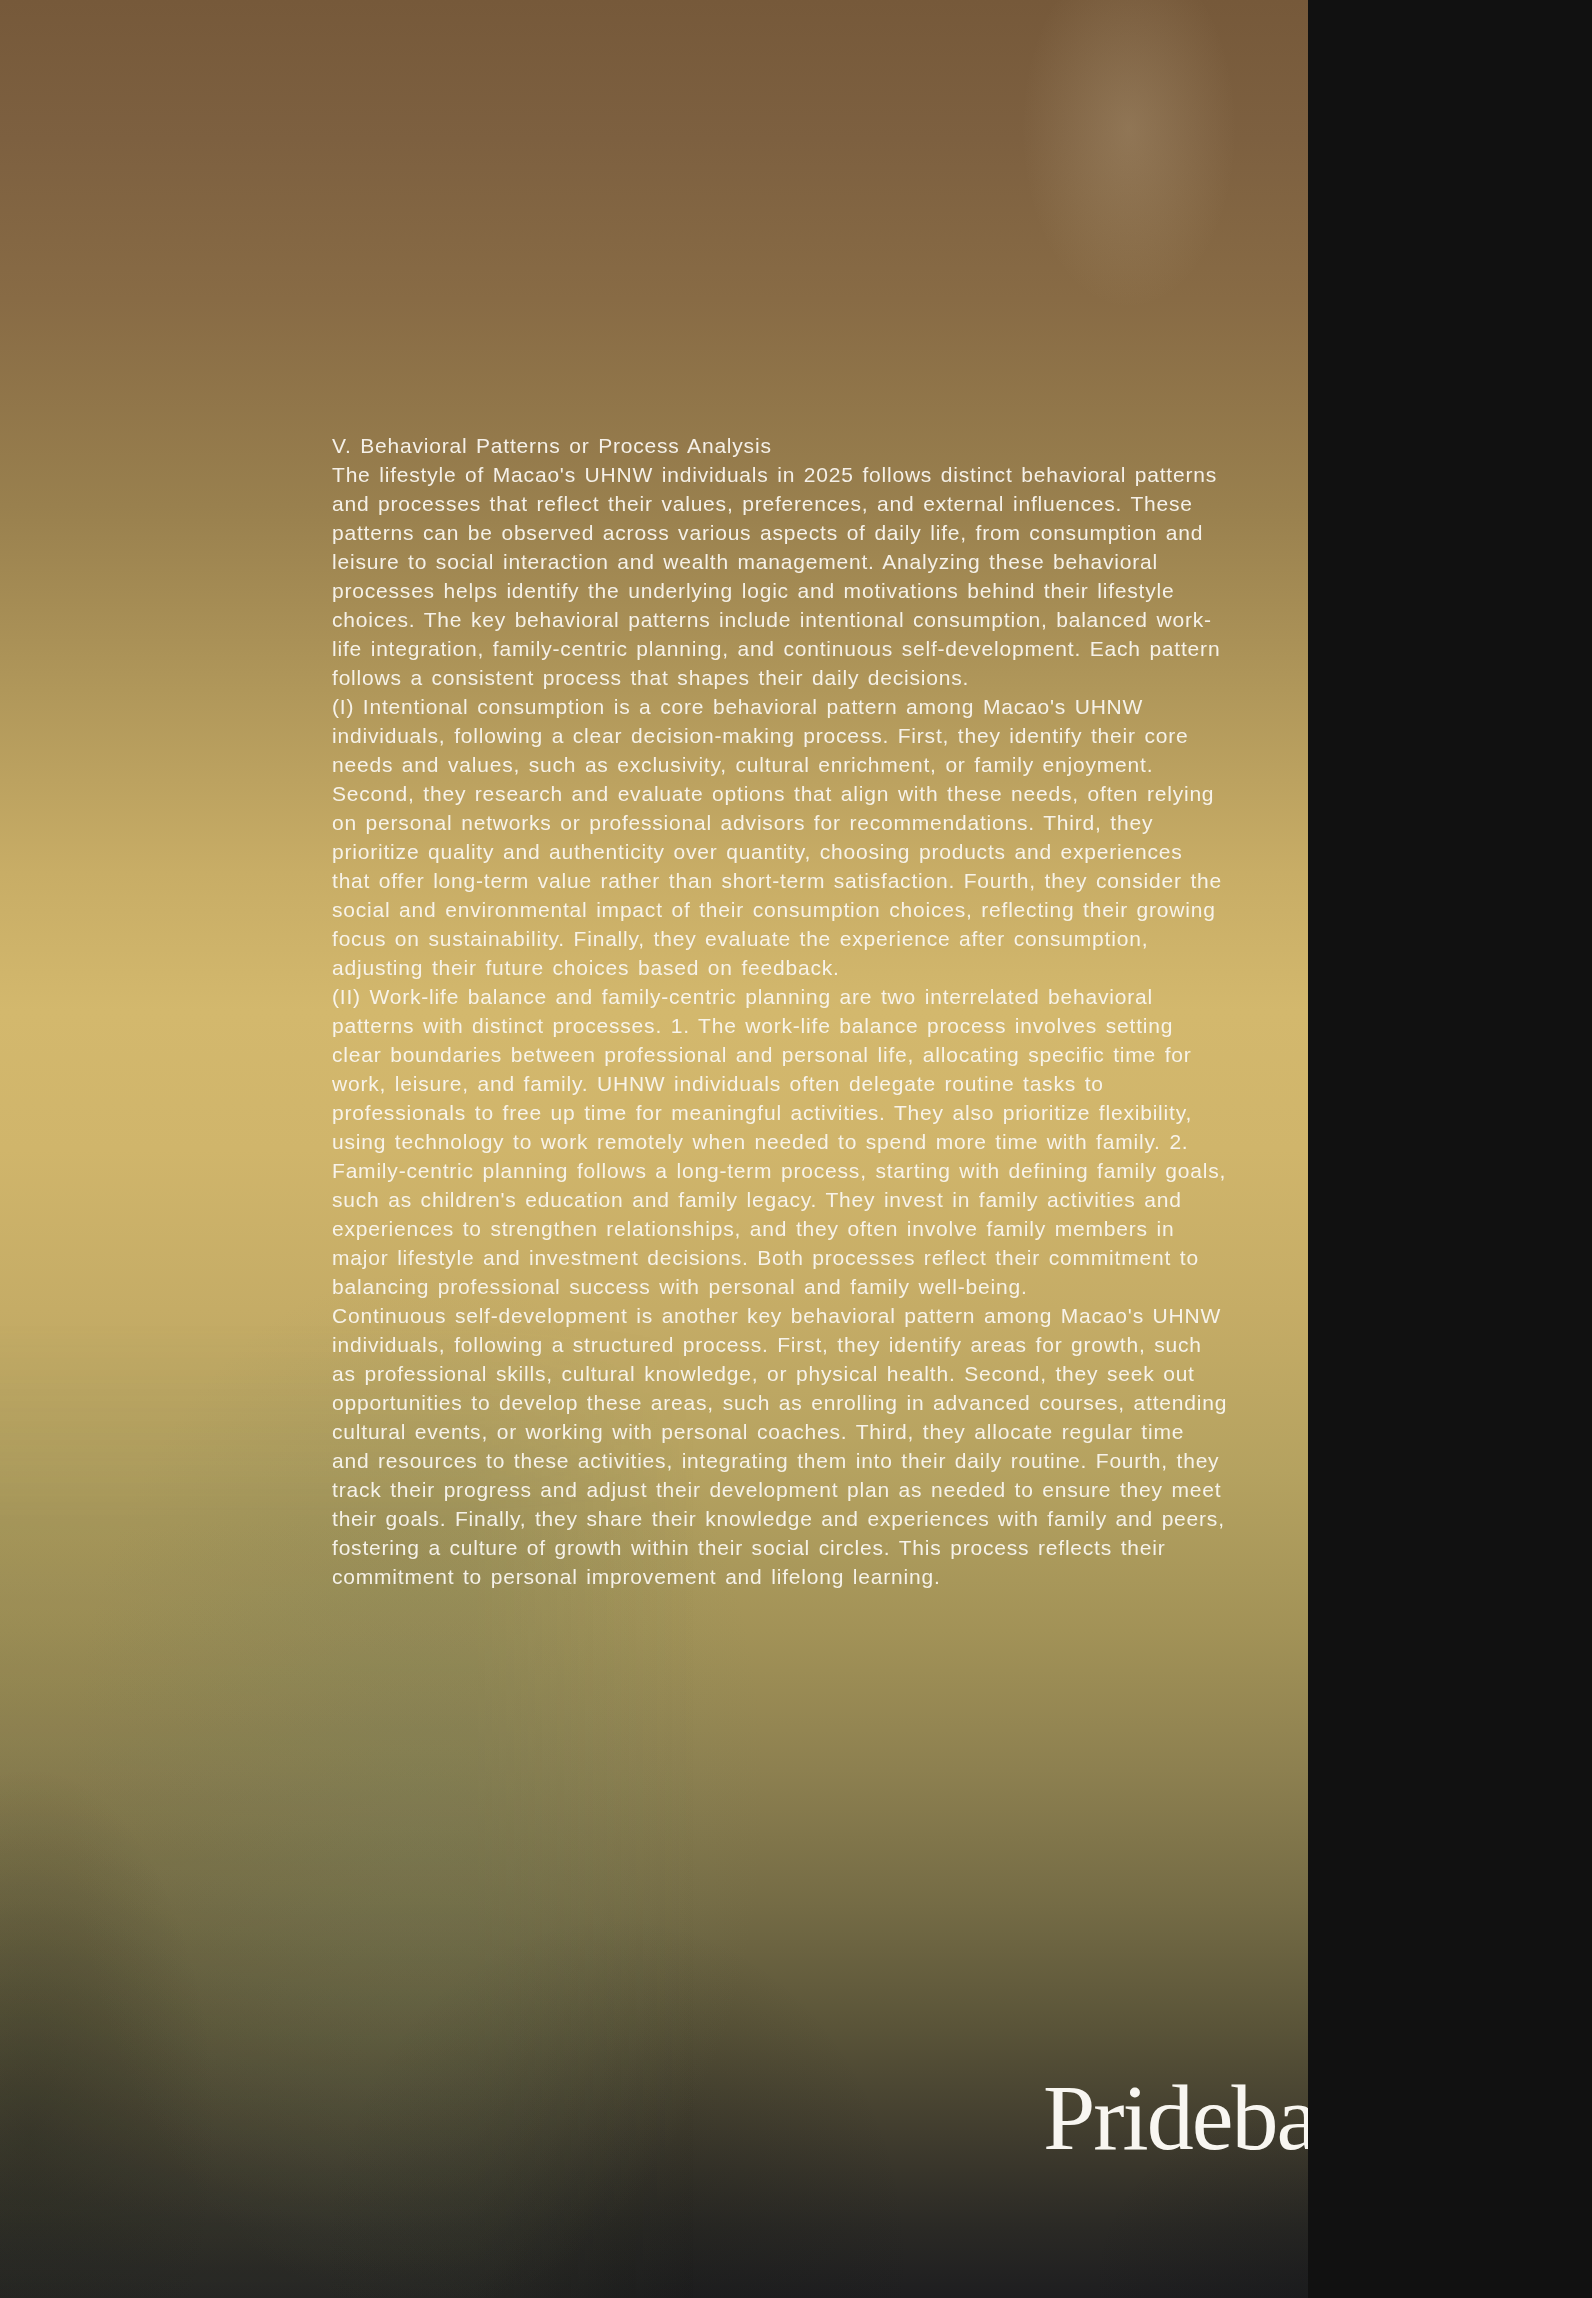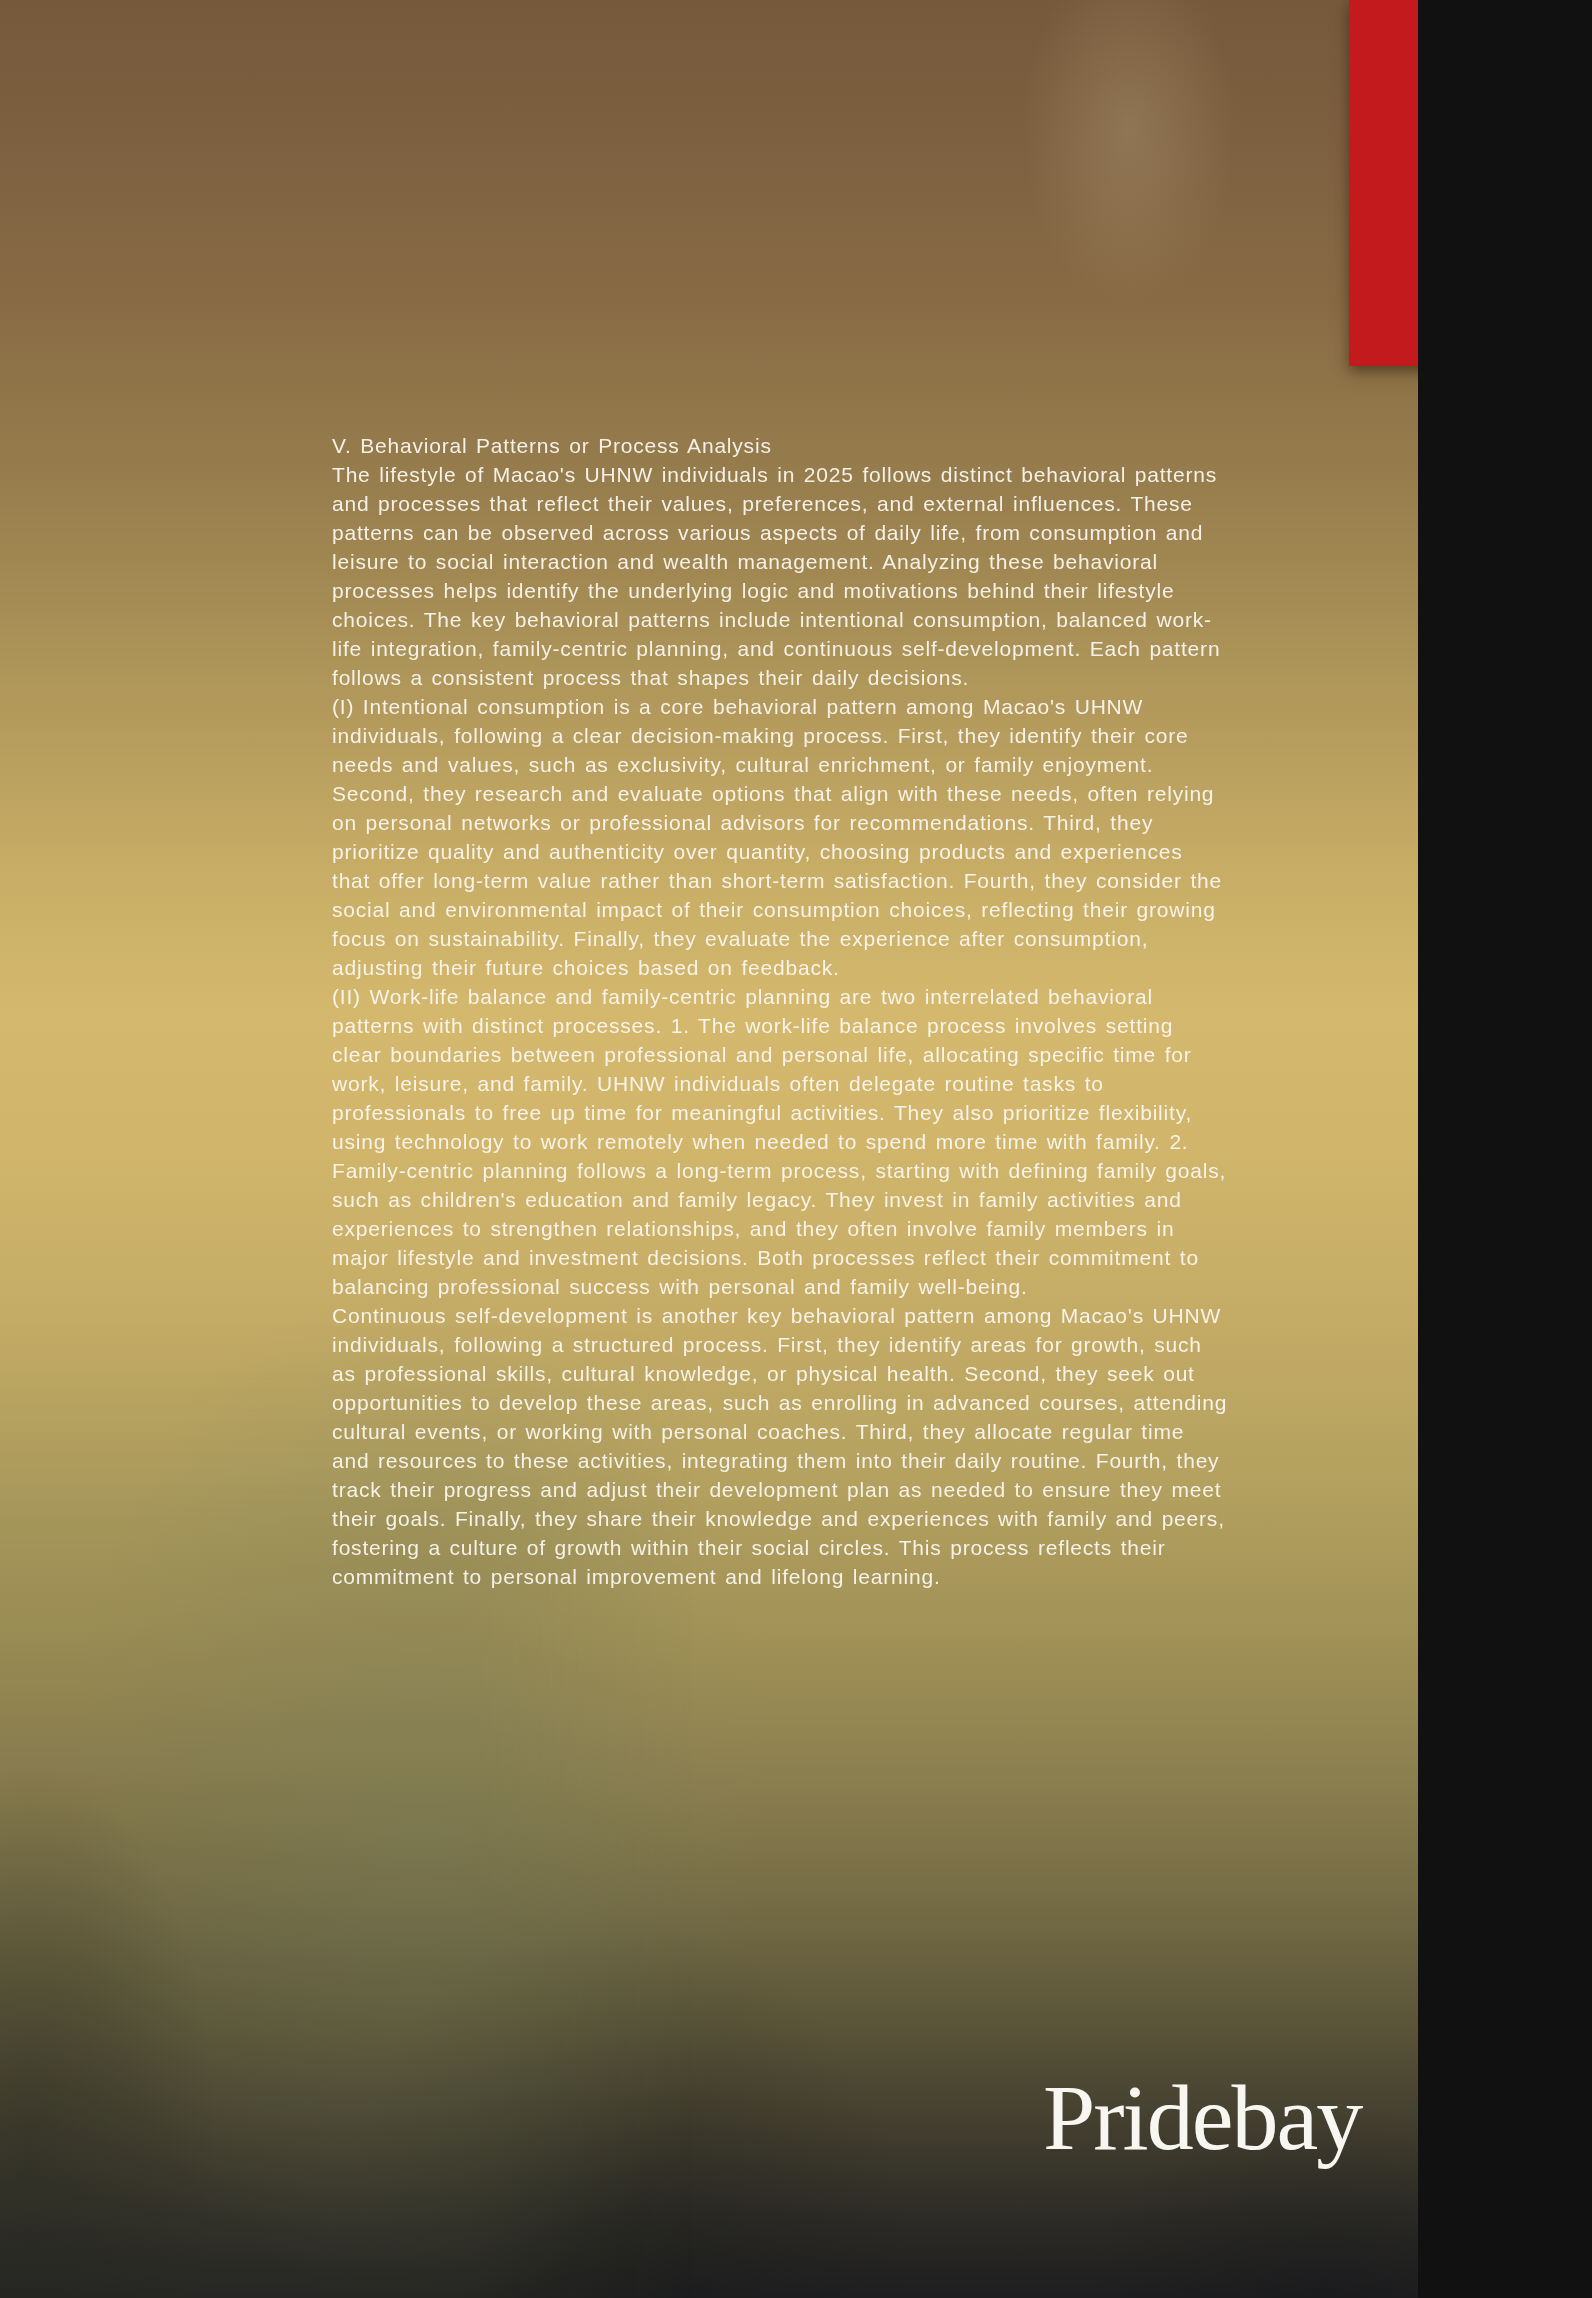--- a/index.html
+++ b/index.html
@@ -2,21 +2,21 @@
 <html><head>
 <meta charset="utf-8">
 <style>
   html, body {
     margin: 0;
     padding: 0;
     background: #111;
   }
   .page {
     position: relative;
-    width: 1418px;
+    width: 1308px;
     height: 2298px;
     overflow: hidden;
     font-family: "Liberation Sans", "DejaVu Sans", sans-serif;
     
     background-image:
       radial-gradient(ellipse 149px 249px at 1129px 129px, rgba(222,206,172,0.20), rgba(222,206,172,0) 72%),
       radial-gradient(ellipse 498px 746px at 418px 1791px, rgba(125,133,95,0.30), rgba(125,133,95,0) 70%),
       radial-gradient(ellipse 259px 517px at 30px 2139px,  rgba(25,27,24,0.35),  rgba(25,27,24,0) 72%),
       radial-gradient(ellipse 418px 517px at 617px 2289px, rgba(22,24,22,0.30),  rgba(22,24,22,0) 72%),
       radial-gradient(ellipse 328px 259px at 1323px 2289px,rgba(18,20,22,0.30),  rgba(18,20,22,0) 72%),

